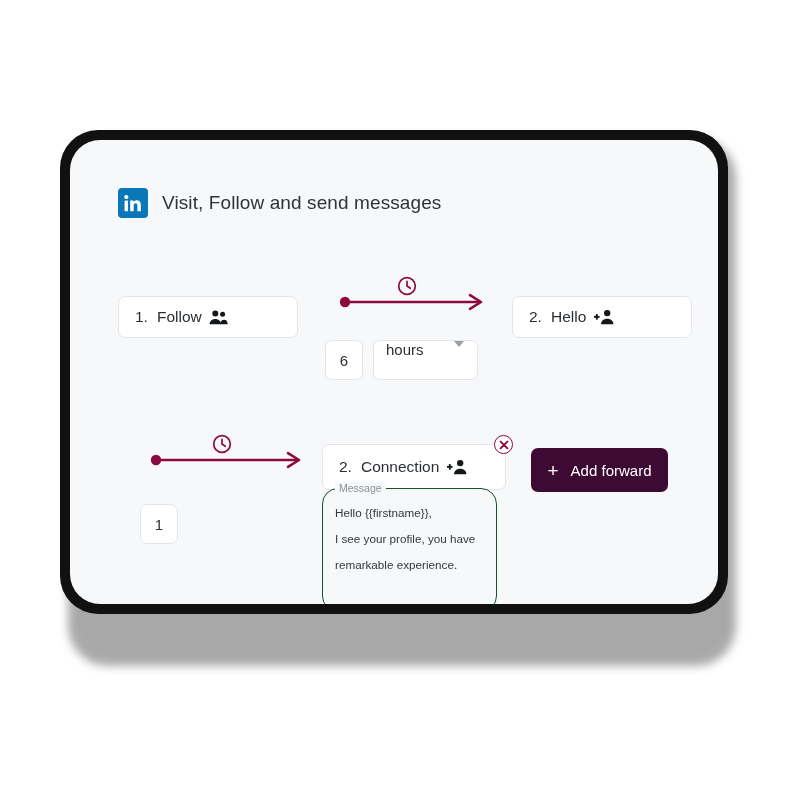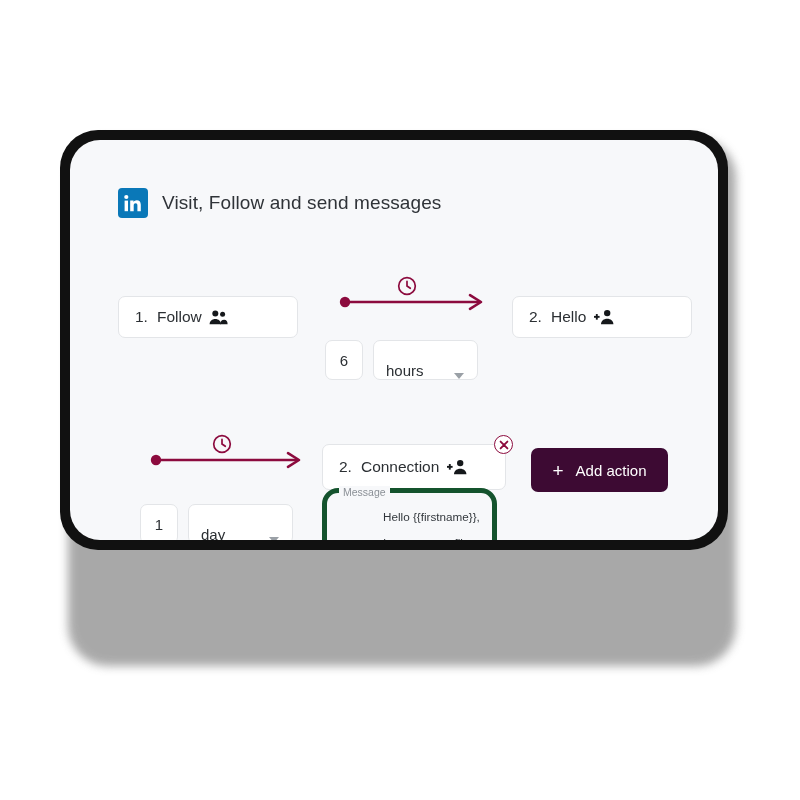--- a/index.html
+++ b/index.html
@@ -28,21 +28,21 @@
     border-radius: 40px;
     background: #9a9a9a;
     filter: blur(5px);
     opacity: .85;
   }
   .device-frame {
     position: absolute;
     left: 60px;
     top: 130px;
     width: 668px;
-    height: 420px;
+    height: 484px;
     border-radius: 38px;
     background: #111111;
     padding: 10px;
   }
   .screen {
     width: 100%;
     height: 100%;
     border-radius: 30px;
     background: #f7f8fa;
     position: relative;
@@ -131,21 +131,21 @@
     border-radius: 7px;
     display: flex; align-items: center; justify-content: center;
     font-size: 15px;
     color: #2b2f33;
   }
   .unit-select {
     width: 105px; height: 40px;
     background: #ffffff;
     border: 1px solid #e3e5e8;
     border-radius: 7px;
-    display: flex; align-items: flex-end;
+    display: flex; align-items: flex-start;
     padding: 0 12px;
     font-size: 15px;
     color: #2b2f33;
     position: relative;
   }
   .unit-select .caret {
     position: absolute;
     right: 13px;
     width: 0; height: 0;
     border-left: 5px solid transparent;
@@ -153,24 +153,23 @@
     border-top: 6px solid #9aa0a6;
   }
 
   
   .message-box {
     position: absolute;
     left: 322px;
     top: 492px;
     width: 175px;
     height: 124px;
-    border: 5px solid #14532d;
+    border: 1px solid #14532d;
     border-radius: 16px;
     background: #f7f8fa;
-    padding-left: 44px;
   }
   .message-legend {
     position: absolute;
     left: 12px;
     top: -7px;
     background: #f7f8fa;
     padding: 0 4px;
     font-size: 10.5px;
     color: #8b9096;
   }
@@ -286,24 +285,20 @@
       <div class="flow-arrow" style="left:80px; top:310px;">
         <svg width="155" height="20" viewBox="0 0 155 20" aria-hidden="true">
           <circle cx="6" cy="10" r="5.2" fill="#8c0b3e"></circle>
           <line x1="6" y1="10" x2="147" y2="10" stroke="#8c0b3e" stroke-width="2.6"></line>
           <path d="M138 3.2 L149 10 L138 16.8" fill="none" stroke="#8c0b3e" stroke-width="2.6" stroke-linecap="round" stroke-linejoin="round"></path>
         </svg>
       </div>
 
       <div class="delay-row" style="left:70px; top:364px;">
         <div class="num-box">1</div>
-        <div class="unit-select">
-          <span>day</span>
-          <span class="caret"></span>
-        </div>
       </div>
 
       <div class="action-card" style="left:252px; top:304px; width:184px; height:46px;">
         <span class="step-num">2.</span>
         <span>Connection</span>
         <span class="glyph">
           <svg width="22" height="16" viewBox="0 0 22 16" aria-hidden="true">
             <path d="M1 6.9h5.6v1.9H1z" fill="#15181b"></path>
             <path d="M2.85 5.05h1.9v5.6h-1.9z" fill="#15181b"></path>
             <circle cx="14.2" cy="4.1" r="3.2" fill="#15181b"></circle>
@@ -320,18 +315,18 @@
       <div class="message-box" style="left:252px; top:348px;">
         <span class="message-legend">Message</span>
         <div class="message-text">Hello {{firstname}},
 I see your profile, you have remarkable experience.
 
 Looking forward to connecting 🤝</div>
       </div>
 
       <button class="add-action" style="left:461px; top:308px;">
         <span class="plus-ico">+</span>
-        <span>Add action</span>
+        <span>Add forward</span>
       </button>
 
     </div>
   </div>
 </div>
 
 </body></html>

